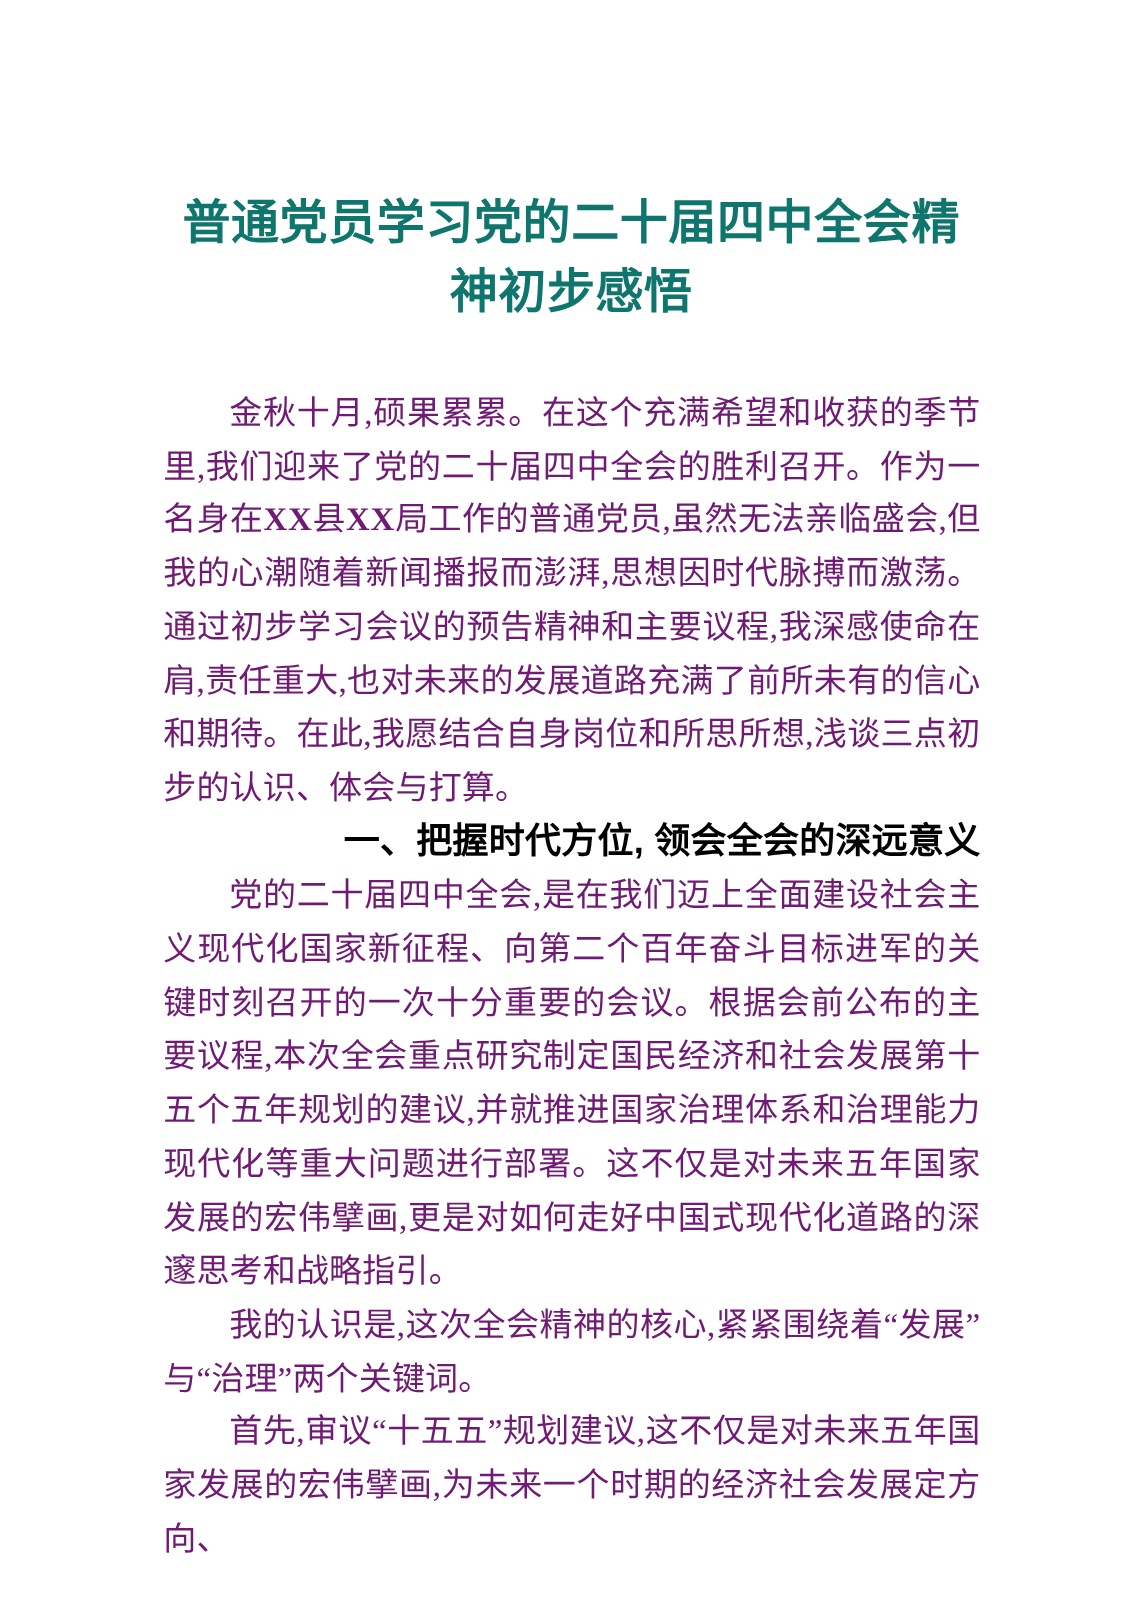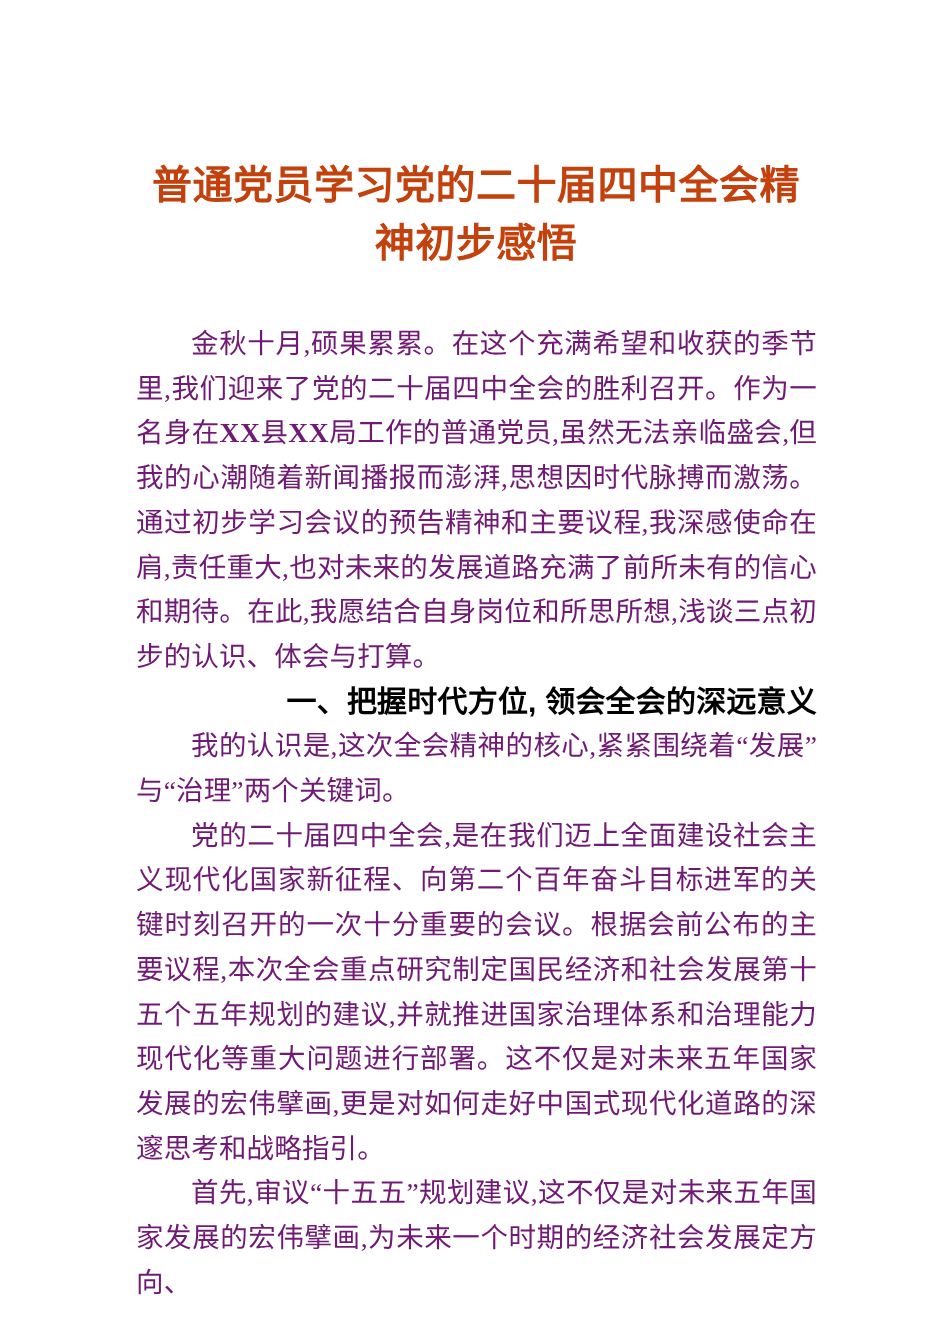--- a/index.html
+++ b/index.html
@@ -36,21 +36,21 @@
     position: absolute;
     left: 0;
     top: 157px;
     width: 680px;
     text-align: center;
     font-family: "Liberation Serif", "DejaVu Serif", serif;
     font-weight: 700;
     font-size: 40px;
     line-height: 58px;
     letter-spacing: 0.5px;
-    color: #c2410c;
+    color: #0f766e;
   }
 
   
   .body-block {
     position: absolute;
     left: 0;
     top: 322px;
     width: 681px;
   }
 
@@ -101,23 +101,23 @@
   <div class="content">
 
     <h1 class="doc-title">普通党员学习党的二十届四中全会精神初步感悟</h1>
 
     <div class="body-block">
 
       <p class="para kai"><span>金秋十月,硕果累累。在这个充满希望和收获的季节里,我们迎来了党的二十届四中全会的胜利召开。作为一名身在</span><span class="latin-bold">XX</span><span>县</span><span class="latin-bold">XX</span><span>局工作的普通党员,虽然无法亲临盛会,但我的心潮随着新闻播报而澎湃,思想因时代脉搏而激荡。通过初步学习会议的预告精神和主要议程,我深感使命在肩,责任重大,也对未来的发展道路充满了前所未有的信心和期待。在此,我愿结合自身岗位和所思所想,浅谈三点初步的认识、体会与打算。</span></p>
 
       <h2 class="section-heading">一、把握时代方位, 领会全会的深远意义</h2>
 
+      <p class="para kai">党的二十届四中全会,是在我们迈上全面建设社会主义现代化国家新征程、向第二个百年奋斗目标进军的关键时刻召开的一次十分重要的会议。根据会前公布的主要议程,本次全会重点研究制定国民经济和社会发展第十五个五年规划的建议,并就推进国家治理体系和治理能力现代化等重大问题进行部署。这不仅是对未来五年国家发展的宏伟擘画,更是对如何走好中国式现代化道路的深邃思考和战略指引。</p>
+
       <p class="para kai">我的认识是,这次全会精神的核心,紧紧围绕着“发展”与“治理”两个关键词。</p>
-
-      <p class="para kai">党的二十届四中全会,是在我们迈上全面建设社会主义现代化国家新征程、向第二个百年奋斗目标进军的关键时刻召开的一次十分重要的会议。根据会前公布的主要议程,本次全会重点研究制定国民经济和社会发展第十五个五年规划的建议,并就推进国家治理体系和治理能力现代化等重大问题进行部署。这不仅是对未来五年国家发展的宏伟擘画,更是对如何走好中国式现代化道路的深邃思考和战略指引。</p>
 
       <p class="para kai">首先,审议“十五五”规划建议,这不仅是对未来五年国家发展的宏伟擘画,为未来一个时期的经济社会发展定方向、</p>
 
     </div>
 
   </div>
 
 </div>
 
 </body></html>

